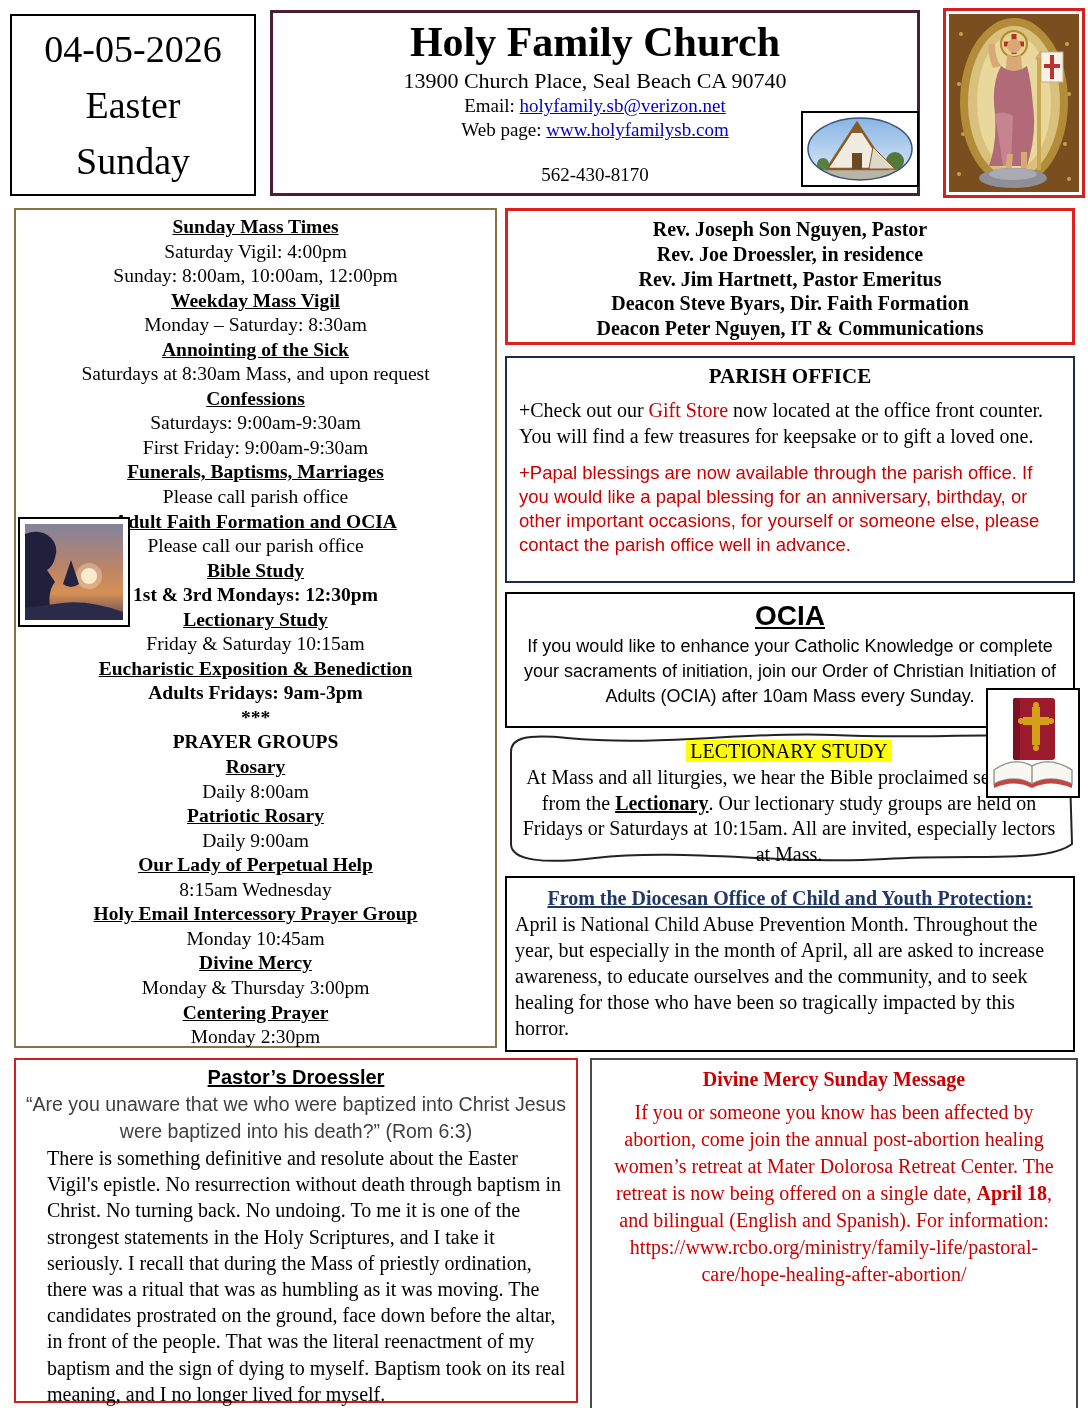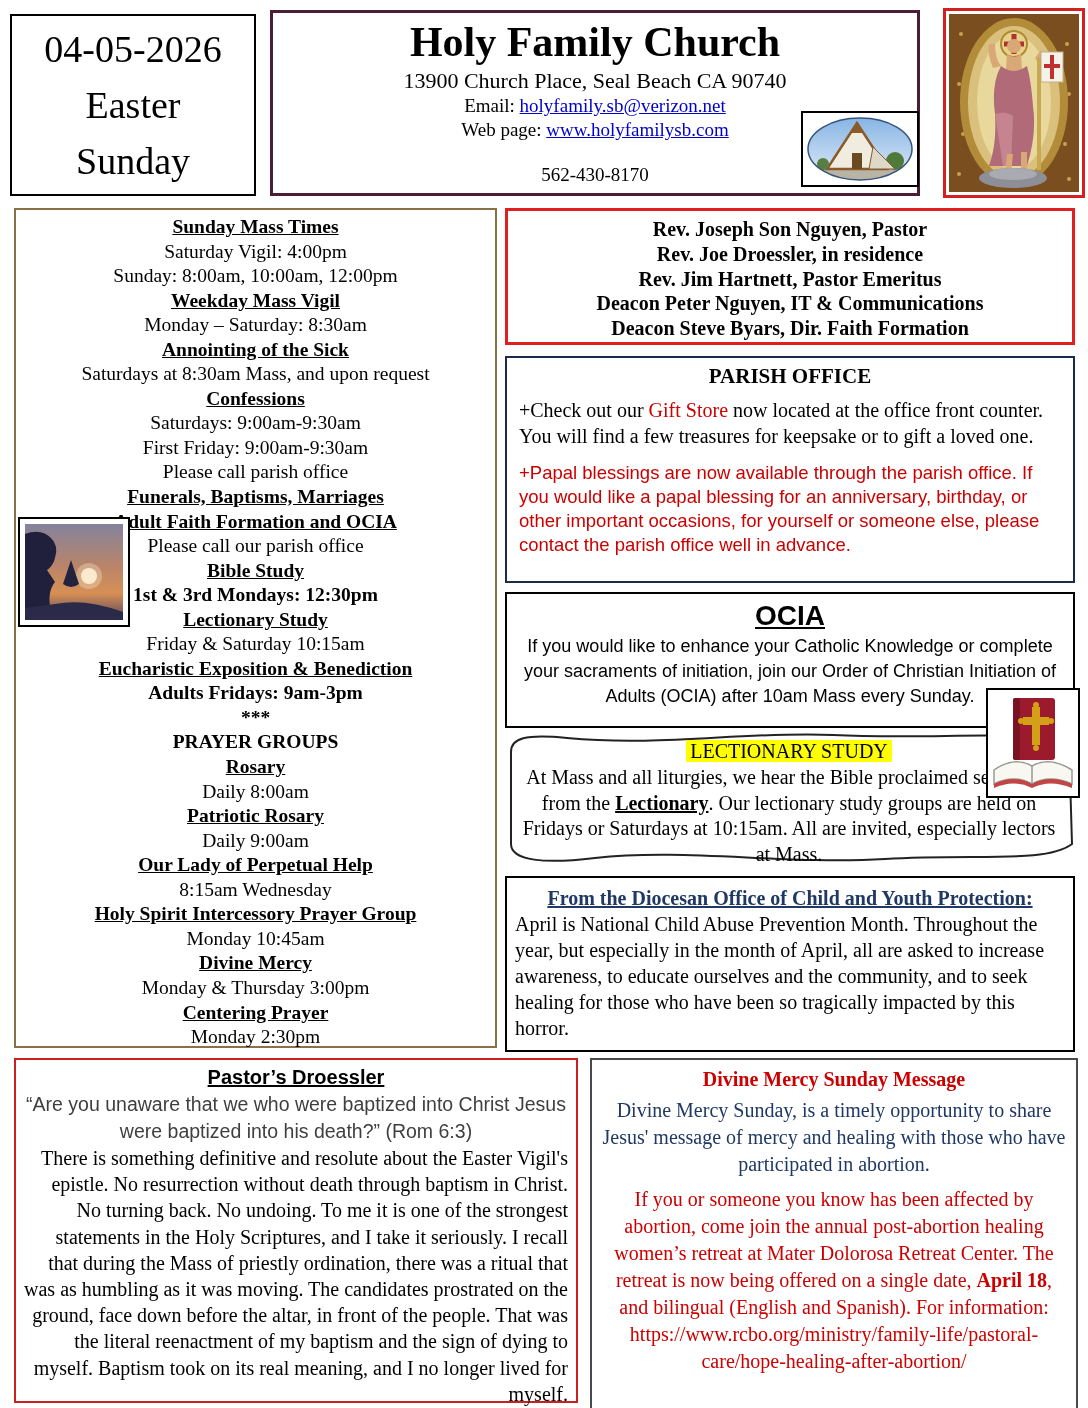--- a/index.html
+++ b/index.html
@@ -58,21 +58,21 @@
 
   
   #diocesan-box{left:505px;top:876px;width:570px;height:176px;border:2px solid #000;background:#fff;padding:8px 8px;}
   #diocesan-title{font-size:20px;font-weight:bold;text-decoration:underline;color:#1f3864;text-align:center;line-height:25px;}
   #diocesan-body{font-size:20px;line-height:26px;text-align:left;}
 
   
   #pastor-box{left:14px;top:1058px;width:564px;height:345px;border:2px solid #cc2020;background:#fff;padding:6px 8px;}
   #pastor-title{font-family:"Liberation Sans",sans-serif;font-size:20px;font-weight:bold;text-decoration:underline;text-align:center;margin-bottom:2px;}
   #pastor-quote{font-family:"Liberation Sans",sans-serif;font-size:19.5px;line-height:27px;color:#3f3f3f;text-align:center;}
-  #pastor-body{font-size:20px;line-height:26.2px;text-align:right;}
+  #pastor-body{font-size:20px;line-height:26.2px;text-align:left;margin-left:23px;}
 
   
   #mercy-box{left:590px;top:1058px;width:488px;height:392px;border:2px solid #4a4a4a;background:#fff;padding:8px 10px;}
   #mercy-title{font-size:20px;font-weight:bold;color:#cc0000;text-align:center;margin-bottom:6px;}
   #mercy-p1{font-size:20px;line-height:27px;color:#1f3864;text-align:center;}
   #mercy-p2{font-size:20px;line-height:27px;color:#cc0000;text-align:center;margin-top:8px;overflow-wrap:anywhere;}
 </style>
 </head>
 <body>
 
@@ -157,39 +157,39 @@
 <div class="line header">Sunday Mass Times</div>
     <div class="line">Saturday Vigil: 4:00pm</div>
     <div class="line">Sunday: 8:00am, 10:00am, 12:00pm</div>
     <div class="line header">Weekday Mass Vigil</div>
     <div class="line">Monday – Saturday: 8:30am</div>
     <div class="line header">Annointing of the Sick</div>
     <div class="line">Saturdays at 8:30am Mass, and upon request</div>
     <div class="line header">Confessions</div>
     <div class="line">Saturdays: 9:00am-9:30am</div>
     <div class="line">First Friday: 9:00am-9:30am</div>
+    <div class="line header">Funerals, Baptisms, Marriages</div>
     <div class="line">Please call parish office</div>
-    <div class="line header">Funerals, Baptisms, Marriages</div>
     <div class="line header">Adult Faith Formation and OCIA</div>
     <div class="line">Please call our parish office</div>
     <div class="line header">Bible Study</div>
     <div class="line bold">1st &amp; 3rd Mondays: 12:30pm</div>
     <div class="line header">Lectionary Study</div>
     <div class="line">Friday &amp; Saturday 10:15am</div>
     <div class="line header">Eucharistic Exposition &amp; Benediction</div>
     <div class="line bold">Adults Fridays: 9am-3pm</div>
     <div class="line bold">***</div>
     <div class="line bold">PRAYER GROUPS</div>
     <div class="line header">Rosary</div>
     <div class="line">Daily 8:00am</div>
     <div class="line header">Patriotic Rosary</div>
     <div class="line">Daily 9:00am</div>
     <div class="line header">Our Lady of Perpetual Help</div>
     <div class="line">8:15am Wednesday</div>
-    <div class="line header">Holy Spirit Intercessory Prayer Group</div>
+    <div class="line header">Holy Email Intercessory Prayer Group</div>
     <div class="line">Monday 10:45am</div>
     <div class="line header">Divine Mercy</div>
     <div class="line">Monday &amp; Thursday 3:00pm</div>
     <div class="line header">Centering Prayer</div>
     <div class="line">Monday 2:30pm</div>
   </div>
 <div id="prayer-photo-box" class="abs">
   <svg width="98" height="96" viewBox="0 0 98 96">
     <defs>
       <linearGradient id="dusk" x1="0" y1="0" x2="0" y2="1">
@@ -205,22 +205,22 @@
     <path d="M0,96 L0,10 Q16,4 26,14 Q34,22 30,34 Q28,42 22,46 L30,58 Q20,70 28,96 Z" fill="#20203c"></path>
     <path d="M38,60 L46,36 54,60 Q46,66 38,60 Z" fill="#23233f"></path>
     <path d="M0,96 L98,96 98,88 Q60,74 30,80 L0,84 Z" fill="#2b2a48"></path>
   </svg>
 </div>
 
 <div id="clergy-box" class="abs">
 <div class="line">Rev. Joseph Son Nguyen, Pastor</div>
     <div class="line">Rev. Joe Droessler, in residence</div>
     <div class="line">Rev. Jim Hartnett, Pastor Emeritus</div>
+    <div class="line">Deacon Steve Byars, Dir. Faith Formation</div>
     <div class="line">Deacon Peter Nguyen, IT &amp; Communications</div>
-    <div class="line">Deacon Steve Byars, Dir. Faith Formation</div>
   </div>
 
 <div id="office-box" class="abs">
   <div id="office-title">PARISH OFFICE</div>
   <div id="office-p1"><span>+Check out our </span><span class="red">Gift Store</span><span> now located at the office front counter. You will find a few treasures for keepsake or to gift a loved one.</span></div>
   <div id="office-p2">+Papal blessings are now available through the parish office. If you would like a papal blessing for an anniversary, birthday, or other important occasions, for yourself or someone else, please contact the parish office well in advance.</div>
 </div>
 
 <div id="ocia-box" class="abs">
   <div id="ocia-title">OCIA</div>
@@ -260,15 +260,14 @@
 </div>
 
 <div id="pastor-box" class="abs">
   <div id="pastor-title">Pastor’s Droessler</div>
   <div id="pastor-quote">“Are you unaware that we who were baptized into Christ Jesus were baptized into his death?” (Rom 6:3)</div>
   <div id="pastor-body">There is something definitive and resolute about the Easter Vigil's epistle. No resurrection without death through baptism in Christ. No turning back. No undoing. To me it is one of the strongest statements in the Holy Scriptures, and I take it seriously. I recall that during the Mass of priestly ordination, there was a ritual that was as humbling as it was moving. The candidates prostrated on the ground, face down before the altar, in front of the people. That was the literal reenactment of my baptism and the sign of dying to myself. Baptism took on its real meaning, and I no longer lived for myself.</div>
 </div>
 
 <div id="mercy-box" class="abs">
   <div id="mercy-title">Divine Mercy Sunday Message</div>
-  <div id="mercy-p1">Divine Mercy Sunday, is a timely opportunity to share Jesus' message of mercy and healing with those who have participated in abortion.</div>
   <div id="mercy-p2"><span>If you or someone you know has been affected by abortion, come join the annual post-abortion healing women’s retreat at Mater Dolorosa Retreat Center. The retreat is now being offered on a single date, </span><b><span>April 18</span></b><span>, and bilingual (English and Spanish). For information: https://www.rcbo.org/ministry/family-life/pastoral-care/hope-healing-after-abortion/</span></div>
 </div>
 
 </body></html>

